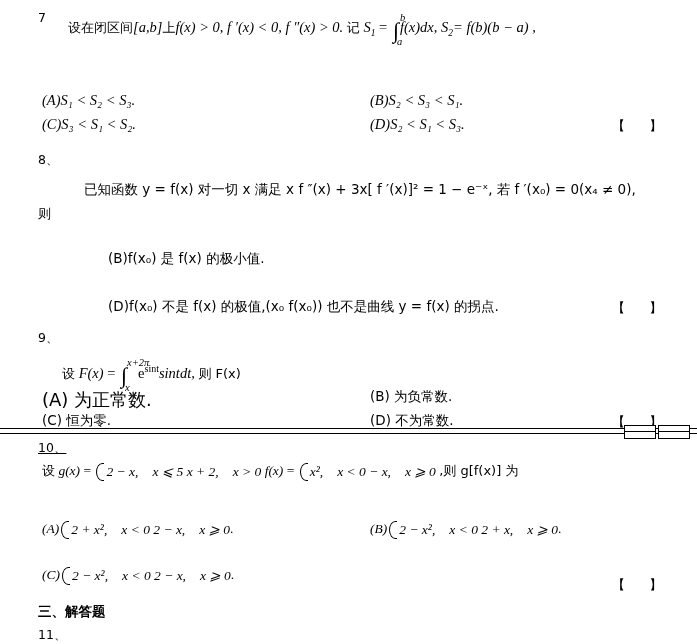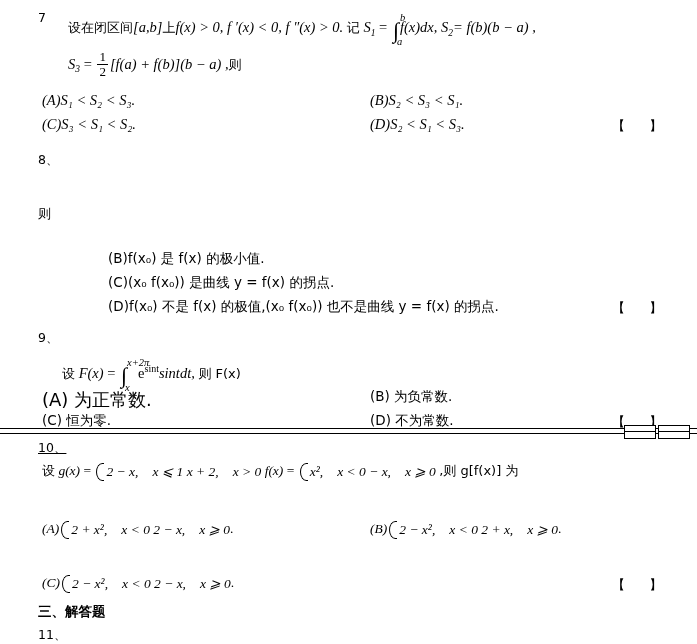--- a/index.html
+++ b/index.html
@@ -172,54 +172,49 @@
 
   <div class="blk stem" style="left:68px; top:14px; width:610px;">
     <span class="cn">设在闭区间</span><span class="math">[a,b]</span><span class="cn">上</span><span class="math">f(x) &gt; 0, f ′(x) &lt; 0, f ″(x) &gt; 0.</span>
     <span class="cn">记</span>
     <span class="math">S</span><sub class="s">1</sub>
     <span class="up">=</span>
     <span class="intg">∫<span class="lim-top">b</span><span class="lim-bot">a</span></span><span class="math">f(x)dx,</span>
     <span class="math">S</span><sub class="s">2</sub><span class="math">= f(b)(b − a) ,</span>
   </div>
 
-  <div class="blk stem" style="left:68px; top:50px; width:610px;">
-    <span class="math">S</span><sub class="s">3</sub>
-    <span class="up">=</span>
-    <span class="frac"><span class="num">1</span><span class="den">2</span></span><span class="math">[f(a) + f(b)](b − a) ,</span><span class="cn">则</span>
-  </div>
 
   <div class="blk opt math" style="left:42px; top:92px;">
     <span>(A)S₁ &lt; S₂ &lt; S₃.</span>
   </div>
   <div class="blk opt math" style="left:370px; top:92px;">
     <span>(B)S₂ &lt; S₃ &lt; S₁.</span>
   </div>
   <div class="blk opt math" style="left:42px; top:116px;">
     <span>(C)S₃ &lt; S₁ &lt; S₂.</span>
   </div>
   <div class="blk opt math" style="left:370px; top:116px;">
     <span>(D)S₂ &lt; S₁ &lt; S₃.</span>
   </div>
   <div class="blk brack" style="left:612px; top:117px;">
     <span>【    】</span>
   </div>
 
   <div class="blk q-num" style="left:38px; top:152px;">
     <span>8、</span>
   </div>
+  <div class="blk stem" style="left:84px; top:176px; width:600px;">
+    <span class="cn" style="font-size:13.5px;">已知函数 y = f(x) 对一切 x 满足 x f ″(x) + 3x[ f ′(x)]² = 1 − e⁻ˣ, 若 f ′(x₀) = 0(x₄ ≠ 0),</span>
+  </div>
   <div class="blk" style="left:38px; top:204px;">
     <span class="cn">则</span>
   </div>
 
   <div class="blk opt" style="left:108px; top:250px;">
     <span class="cn" style="font-size:13.5px;">(B)f(x₀) 是 f(x) 的极小值.</span>
-  </div>
-  <div class="blk opt" style="left:108px; top:274px;">
-    <span class="cn" style="font-size:13.5px;">(C)(x₀ f(x₀)) 是曲线 y = f(x) 的拐点.</span>
   </div>
   <div class="blk opt" style="left:108px; top:298px;">
     <span class="cn" style="font-size:13.5px;">(D)f(x₀) 不是 f(x) 的极值,(x₀ f(x₀)) 也不是曲线 y = f(x) 的拐点.</span>
   </div>
   <div class="blk brack" style="left:612px; top:299px;">
     <span>【    】</span>
   </div>
 
   <div class="blk q-num" style="left:38px; top:330px;">
     <span>9、</span>
@@ -259,21 +254,21 @@
 
   <div class="blk q-num" style="left:38px; top:440px;text-decoration:underline;">
     <span>10、</span>
   </div>
 
   <div class="blk" style="left:42px; top:462px; width:640px; font-size:13.5px;">
     <span class="cn">设</span>
     <span class="math">g(x)</span>
     <span class="up">=</span>
     <span class="cases math">
-      <span class="row"><span>2 − x,</span><span class="c2">x ⩽ 1</span></span>
+      <span class="row"><span>2 − x,</span><span class="c2">x ⩽ 5</span></span>
       <span class="row"><span>x + 2,</span><span class="c2">x &gt; 0</span></span>
     </span>
     <span class="math">f(x)</span>
     <span class="up">=</span>
     <span class="cases math">
       <span class="row"><span>x²,</span><span class="c2">x &lt; 0</span></span>
       <span class="row"><span>− x,</span><span class="c2">x ⩾ 0</span></span>
     </span>
     <span class="cn">,则 g[f(x)] 为</span>
   </div>
@@ -285,21 +280,21 @@
     </span><span class="up">.</span>
   </div>
 
   <div class="blk" style="left:370px; top:520px; font-size:13.5px;">
     <span class="math">(B)</span><span class="cases math">
       <span class="row"><span>2 − x²,</span><span class="c2">x &lt; 0</span></span>
       <span class="row"><span>2 + x,</span><span class="c2">x ⩾ 0</span></span>
     </span><span class="up">.</span>
   </div>
 
-  <div class="blk" style="left:42px; top:566px; font-size:13.5px;margin-top:8px;">
+  <div class="blk" style="left:42px; top:566px; font-size:13.5px;">
     <span class="math">(C)</span><span class="cases math">
       <span class="row"><span>2 − x²,</span><span class="c2">x &lt; 0</span></span>
       <span class="row"><span>2 − x,</span><span class="c2">x ⩾ 0</span></span>
     </span><span class="up">.</span>
   </div>
 
 
   <div class="blk brack" style="left:612px; top:576px;">
     <span>【    】</span>
   </div>

